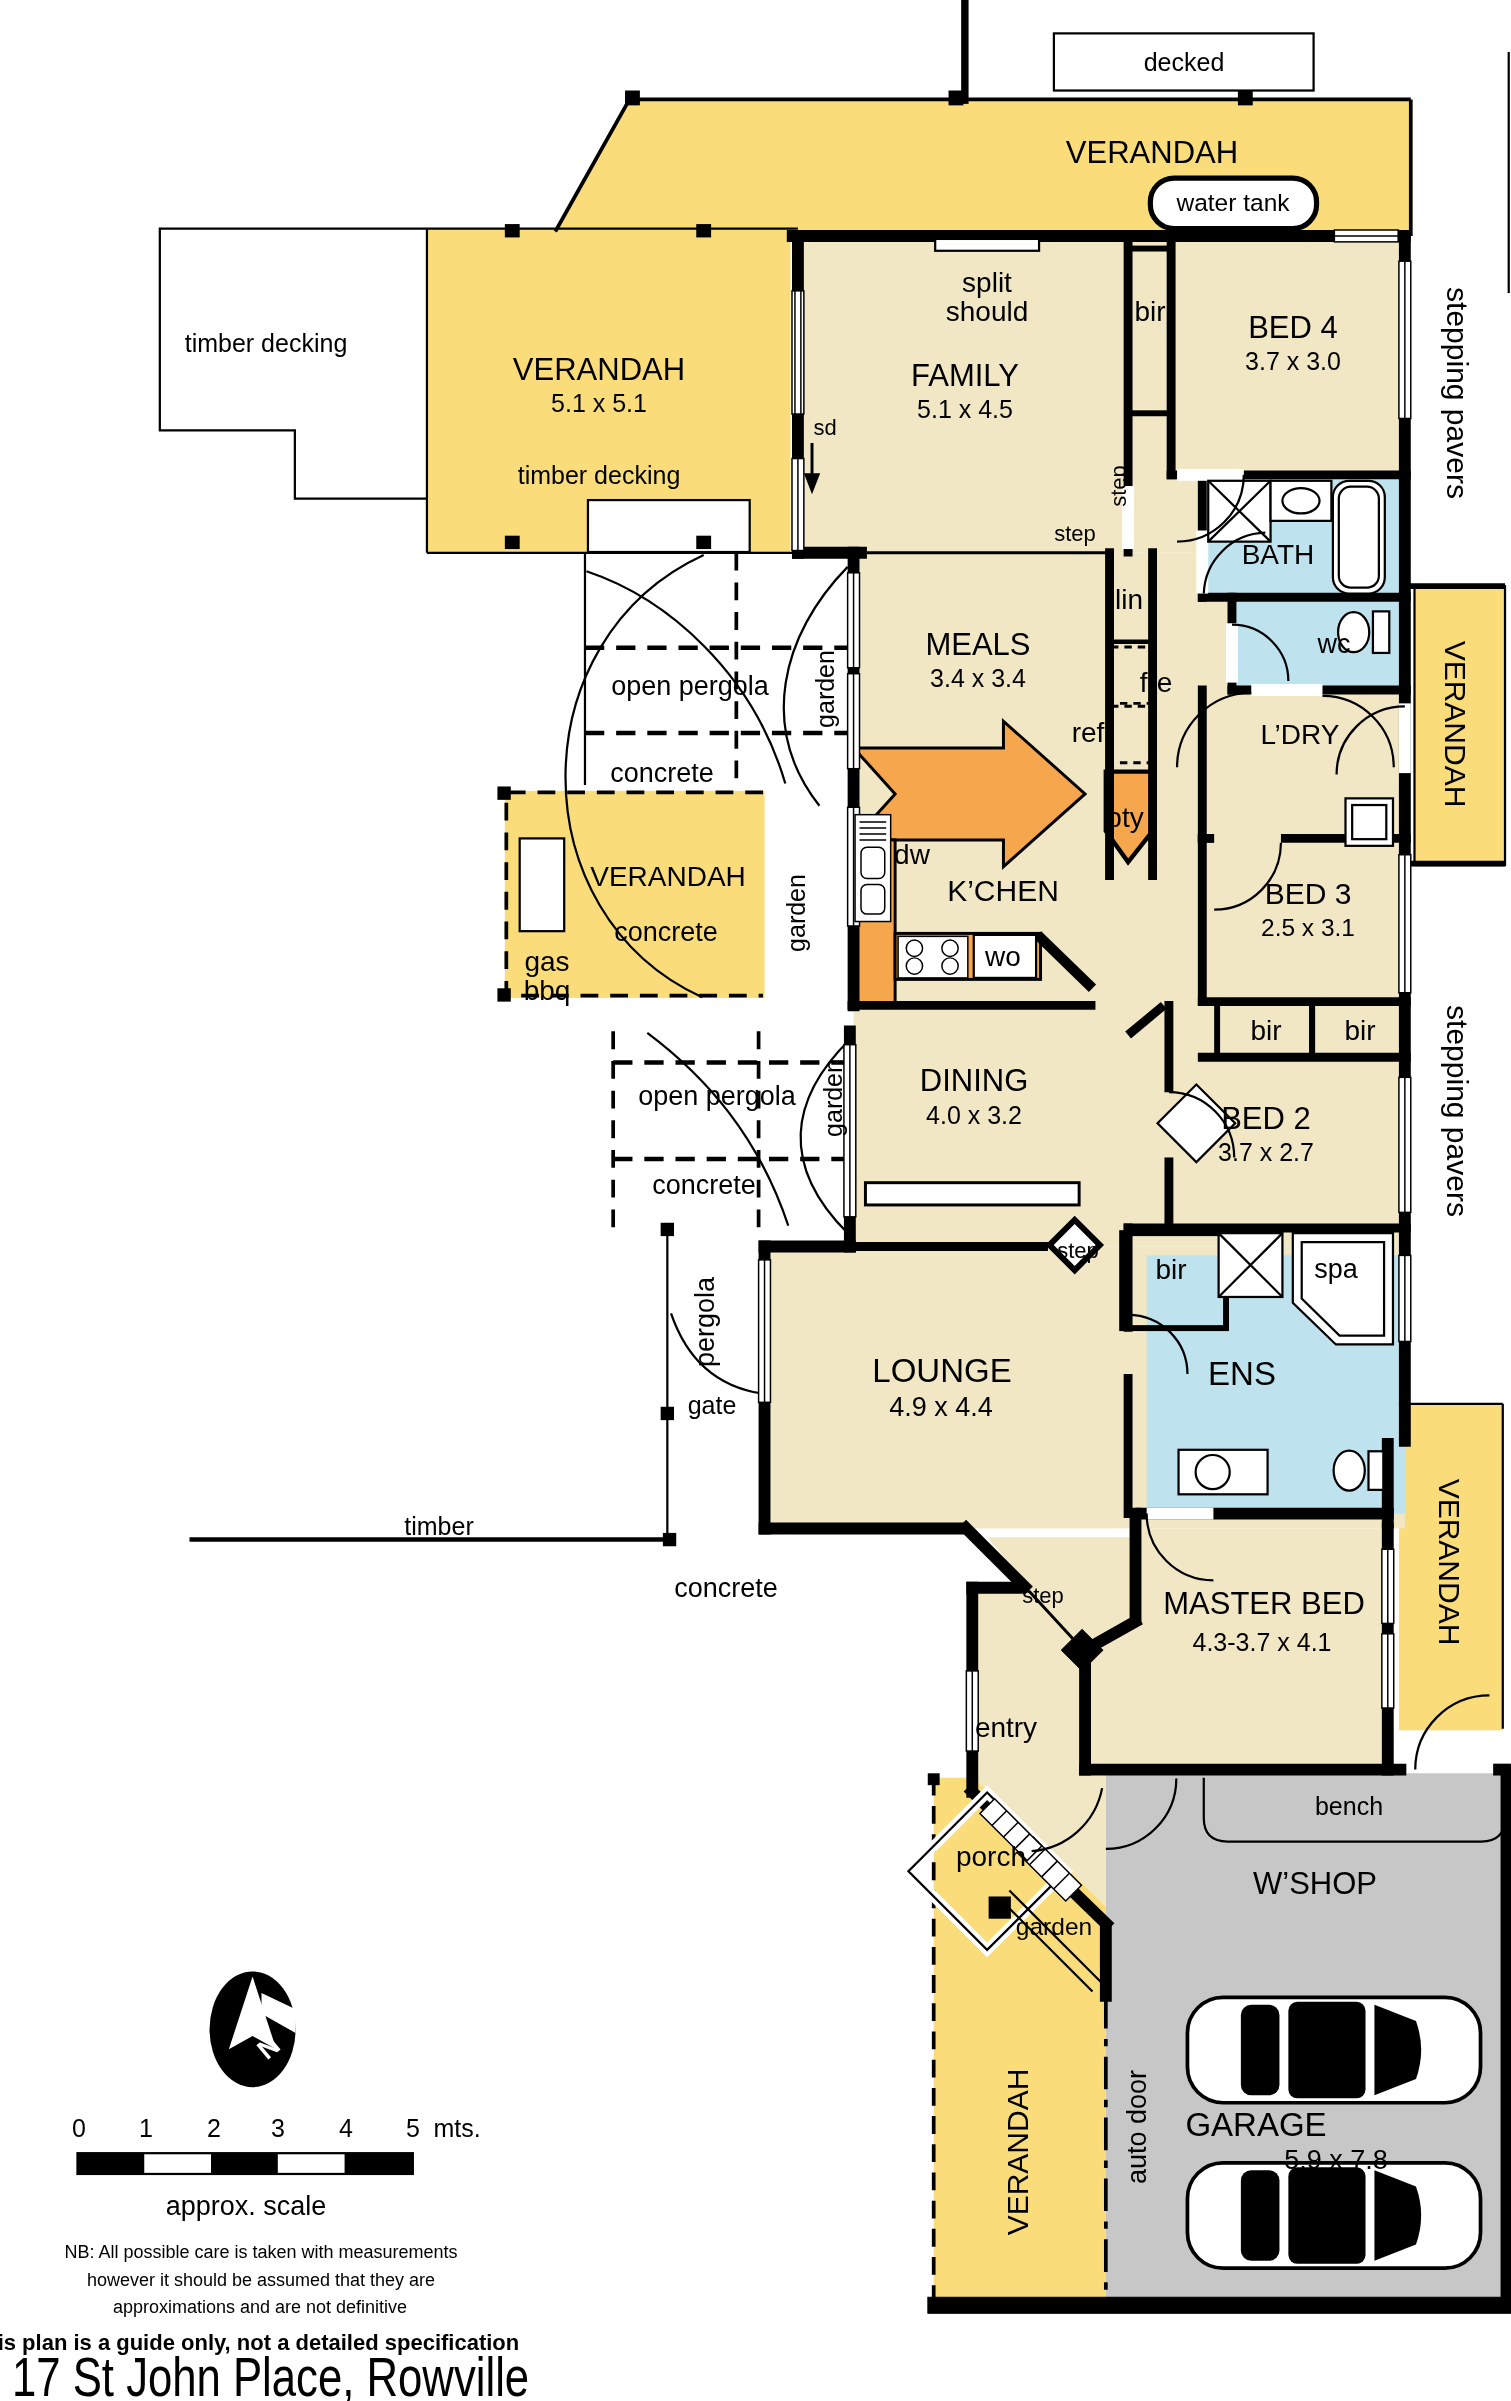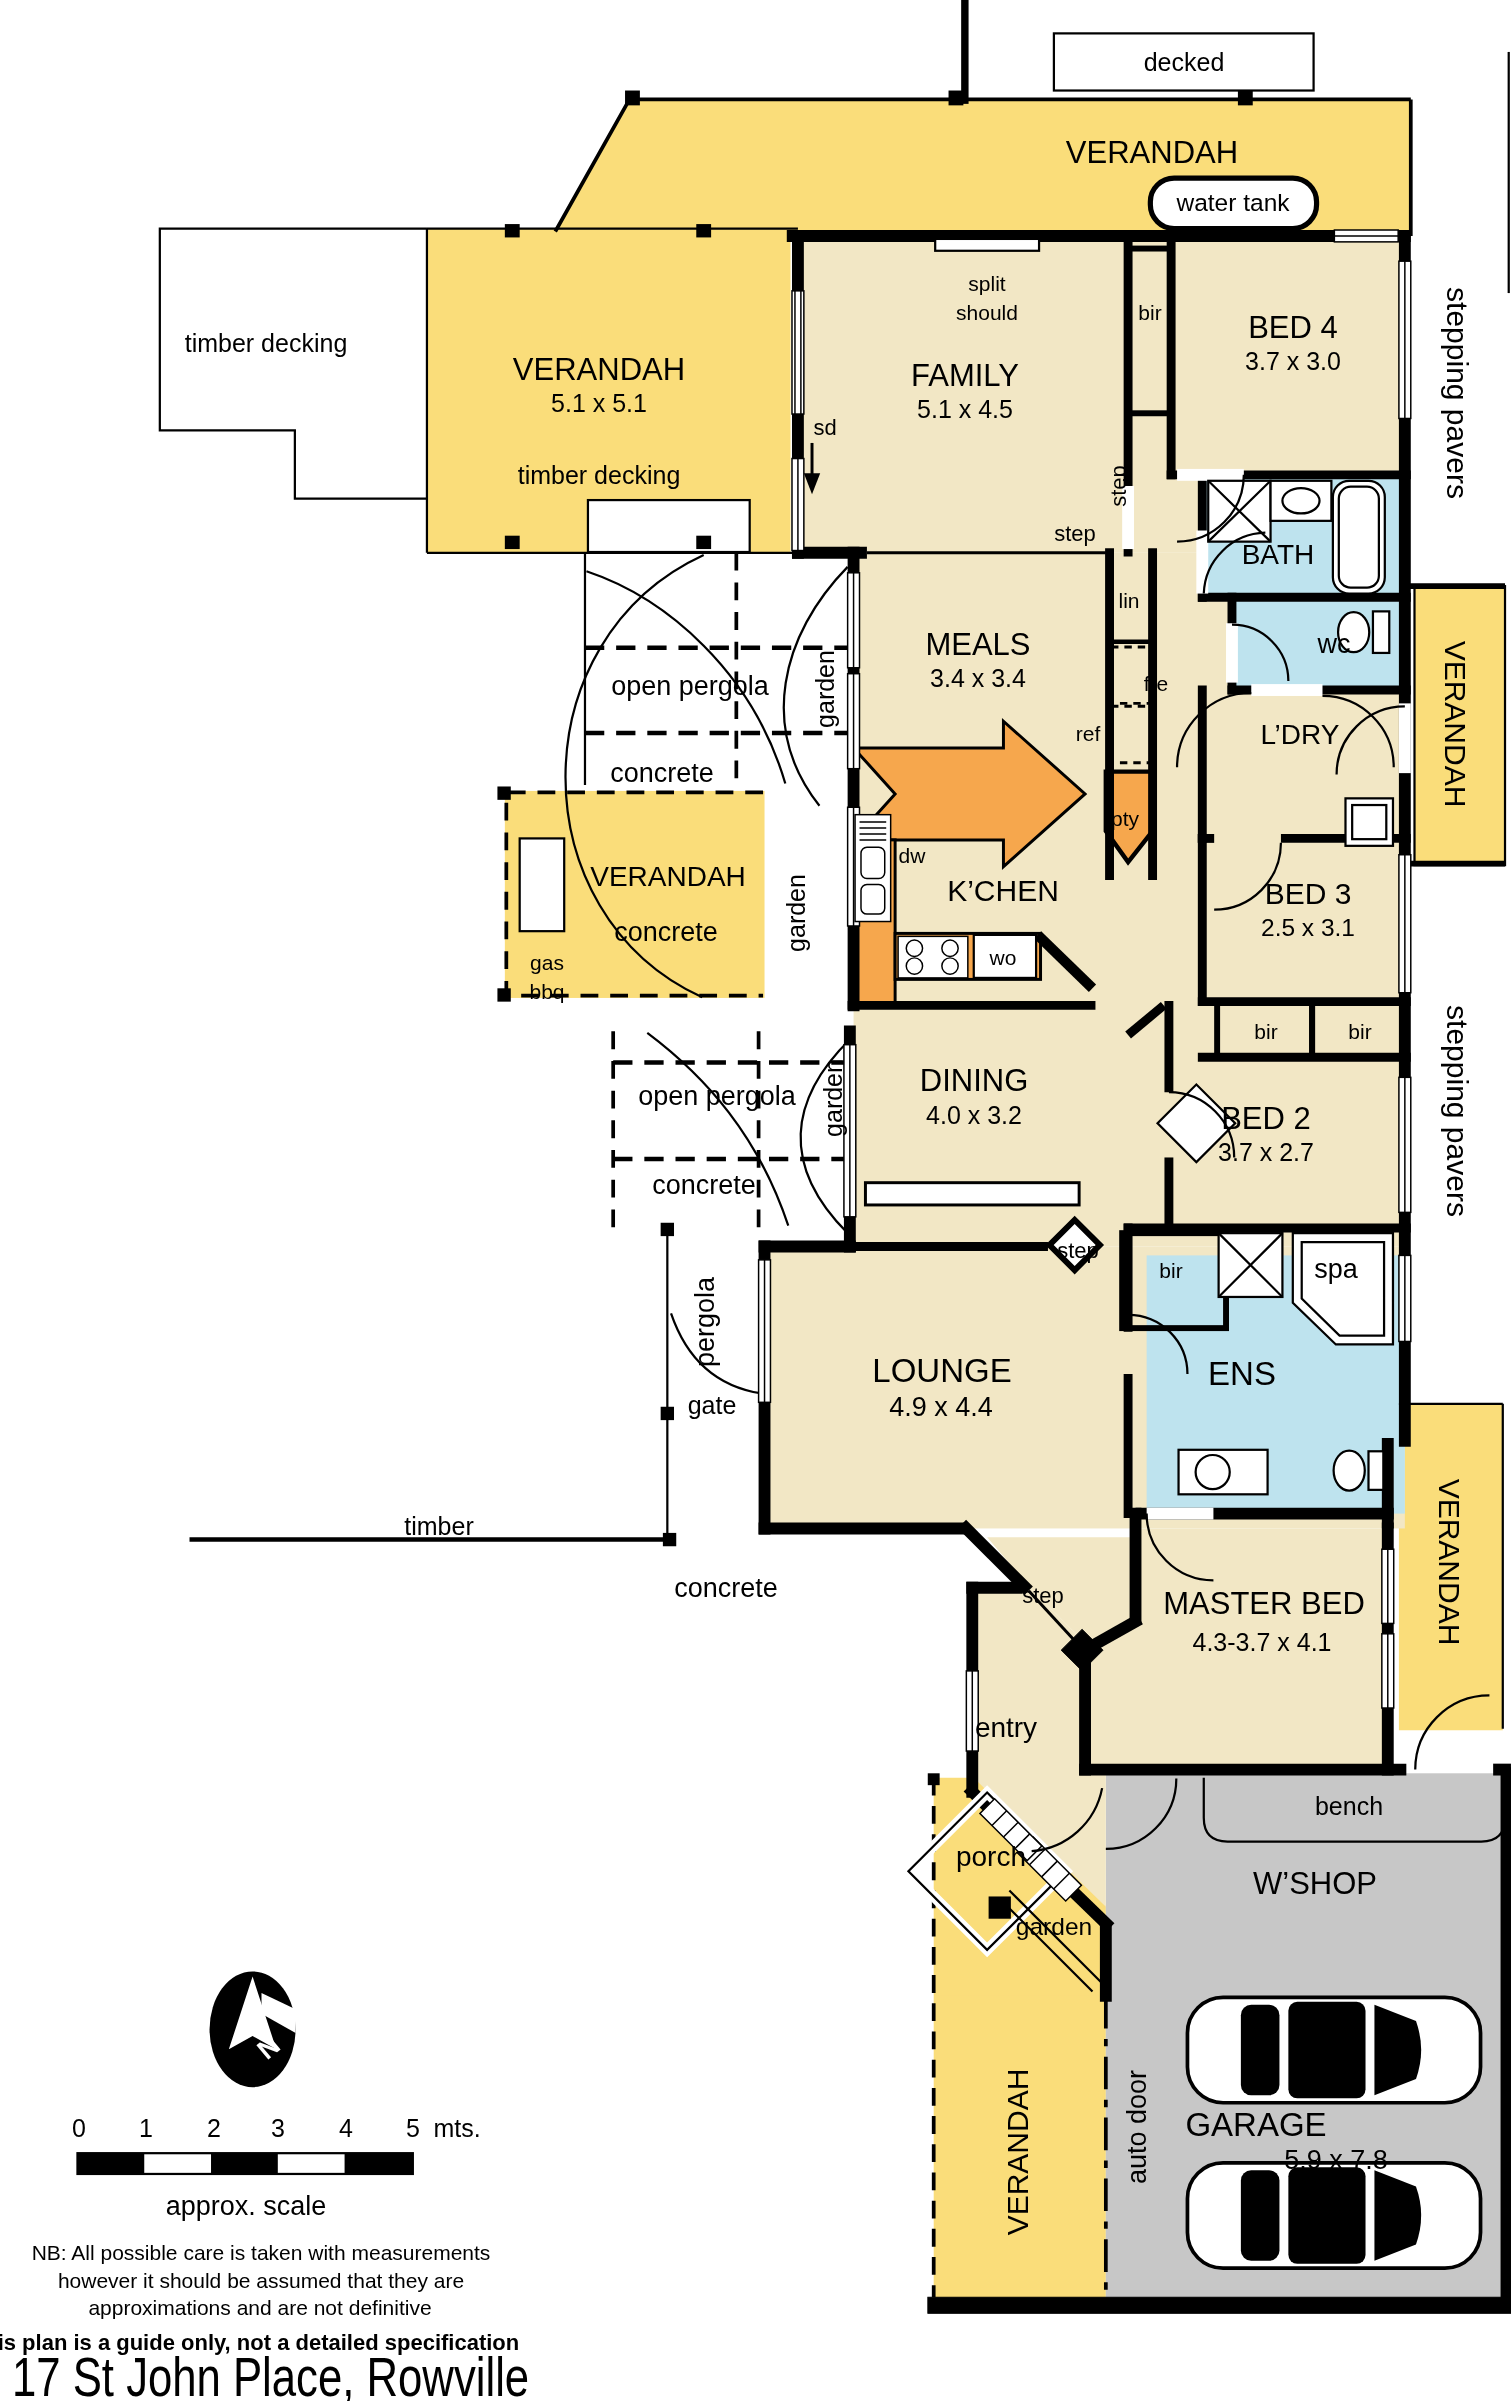--- a/index.html
+++ b/index.html
@@ -3,21 +3,21 @@
 <meta charset="utf-8">
 <style>
   html,body{margin:0;padding:0;background:#fff;}
   body{width:1512px;height:2401px;position:relative;font-family:"Liberation Sans",sans-serif;}
   .plan{position:absolute;left:0;top:0;width:1512px;height:2401px;}
   svg{position:absolute;left:0;top:0;}
   .lbl{position:absolute;transform:translate(-50%,-50%);white-space:nowrap;color:#000;line-height:1;}
   .r90{transform:translate(-50%,-50%) rotate(90deg);}
   .rm90{transform:translate(-50%,-50%) rotate(-90deg);}
   .rn40{transform:translate(-50%,-50%) rotate(-40deg);}
-  .s29{font-size:21px}.s30{font-size:22px}.s31{font-size:21px}.s33{font-size:24.5px}
+  .s29{font-size:18px}.s30{font-size:22px}.s31{font-size:28px}.s33{font-size:24.5px}
   .s34{font-size:25px}.s36{font-size:27px}.s38{font-size:28px}.s40{font-size:30px}
   .s42{font-size:31px}.s44{font-size:33px}
   .bold{font-weight:bold}
   .white{color:#fff}
   .title{position:absolute;left:12px;top:2344px;font-size:56px;transform:scaleX(0.78);
          transform-origin:left top;white-space:nowrap;color:#000;}
 </style>
 </head>
 <body>
 

